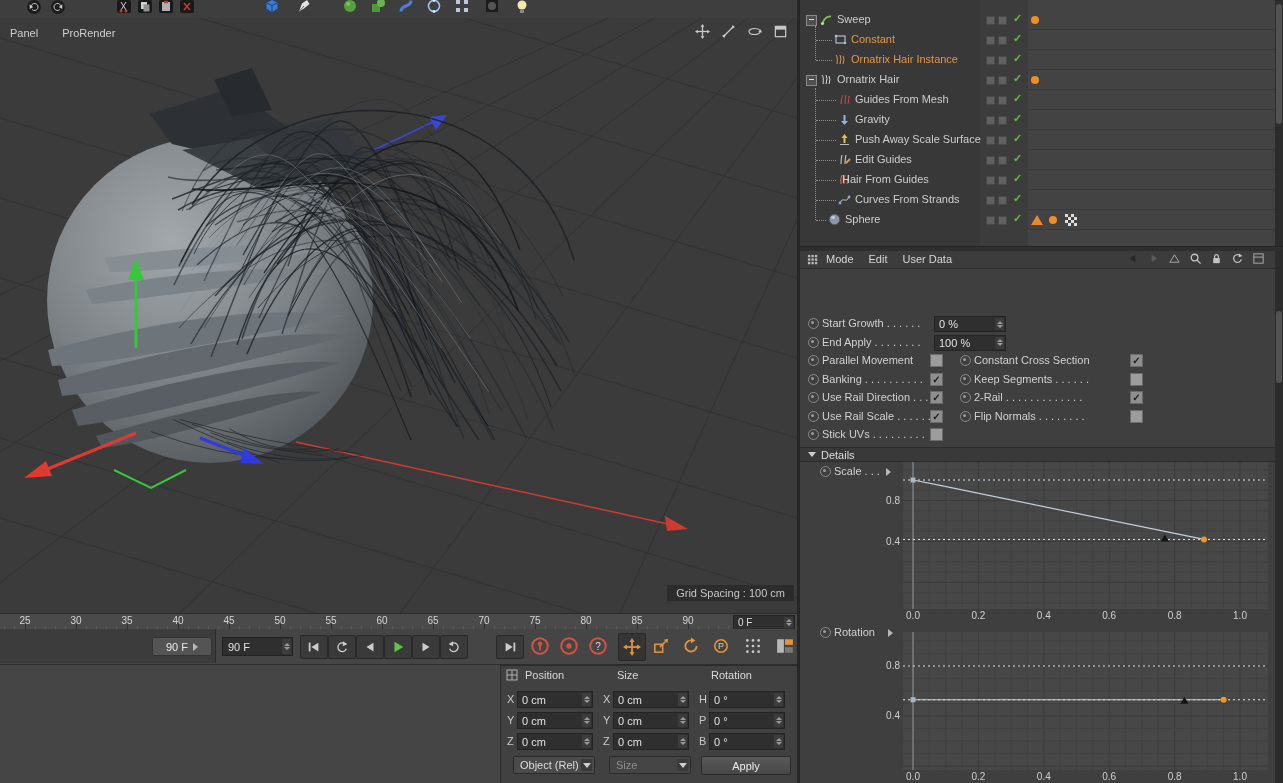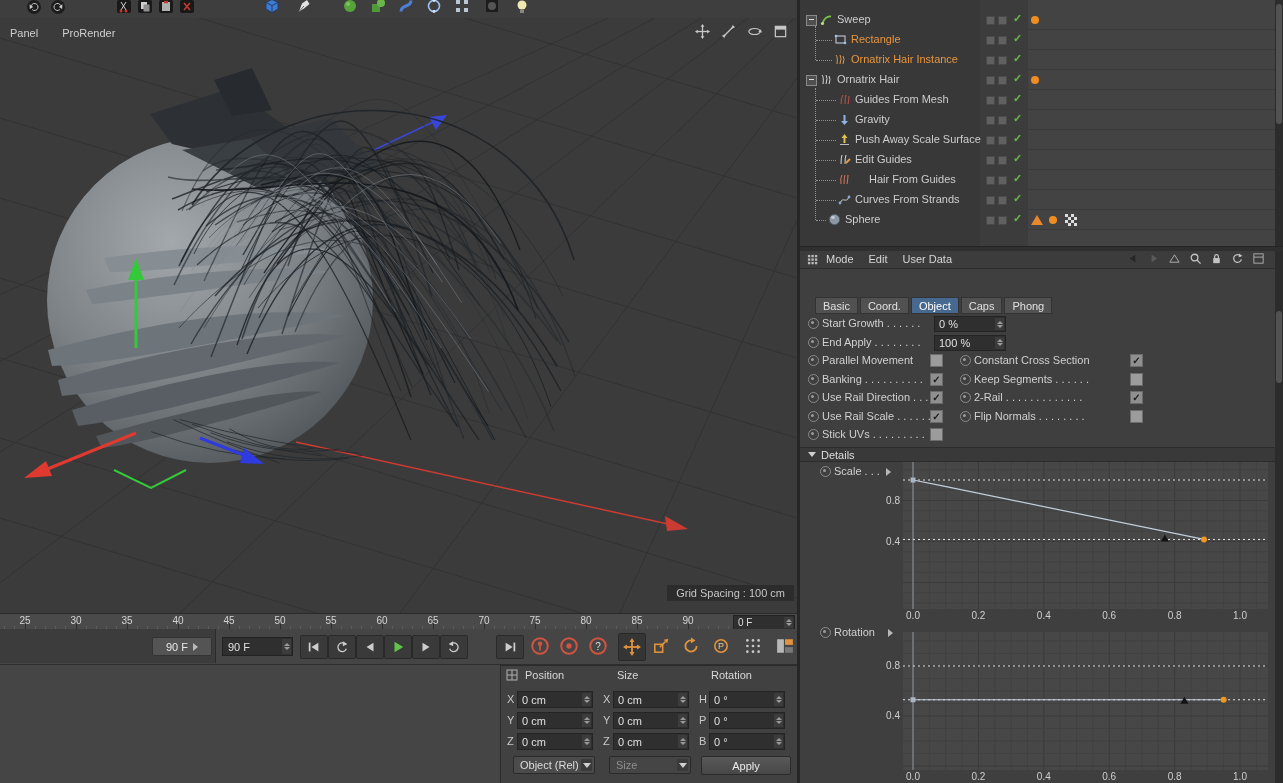--- a/index.html
+++ b/index.html
@@ -659,21 +659,21 @@
           <div style="position: absolute; left: 231px; top: 6px; width: 8px; height: 8px; border-radius: 50%; background: rgb(238, 141, 32);"></div>
         </div>
         <div class="om-sep" style="left: 228px; top: 29px; width: 247px;"></div>
         <div style="position: absolute; left: 0px; top: 30px; width: 475px; height: 20px;">
           <div class="dash-h" style="left: 16px; top: 10px; width: 16px;"></div>
           <div class="om-icon" style="left: 34px;"><svg width="13" height="13" viewBox="0 0 13 13">
               <rect x="2" y="3" width="9" height="7" fill="none" stroke="#cdd6e2"></rect>
               <circle cx="2" cy="3" r="1.3" fill="#9fc1e8"></circle>
               <circle cx="11" cy="10" r="1.3" fill="#9fc1e8"></circle>
             </svg></div>
-          <div class="om-label" style="left: 51px; color: rgb(232, 149, 62);">Rectangle</div>
+          <div class="om-label" style="left: 51px; color: rgb(232, 149, 62);">Constant</div>
           <div class="vis-dot" style="left: 186px;"></div>
           <div class="vis-dot" style="left: 198px;"></div>
           <div class="om-check" style="left: 213px; color: rgb(102, 187, 68);">✓</div>
         </div>
         <div class="om-sep" style="left: 228px; top: 49px; width: 247px;"></div>
         <div style="position: absolute; left: 0px; top: 50px; width: 475px; height: 20px;">
           <div class="dash-h" style="left: 16px; top: 10px; width: 16px;"></div>
           <div class="om-icon" style="left: 34px;"><svg width="13" height="13" viewBox="0 0 13 13">
               <path d="M3,11 Q4,4 2,2 M6,11 Q8,5 6,2 M9,11 Q11,6 9,3" stroke="#e09a50" fill="none"></path>
             </svg></div>
@@ -743,21 +743,21 @@
           <div class="vis-dot" style="left: 186px;"></div>
           <div class="vis-dot" style="left: 198px;"></div>
           <div class="om-check" style="left: 213px; color: rgb(102, 187, 68);">✓</div>
         </div>
         <div class="om-sep" style="left: 228px; top: 169px; width: 247px;"></div>
         <div style="position: absolute; left: 0px; top: 170px; width: 475px; height: 20px;">
           <div class="dash-h" style="left: 16px; top: 10px; width: 20px;"></div>
           <div class="om-icon" style="left: 38px;"><svg width="13" height="13" viewBox="0 0 13 13">
               <path d="M3,11 Q2,5 4,2 M6,11 Q6,5 7,2 M9,11 Q10,5 10,2" stroke="#d87858" fill="none"></path>
             </svg></div>
-          <div class="om-label" style="left: 53px; color: rgb(205, 205, 205); padding-left: 16px;">Hair From Guides</div>
+          <div class="om-label" style="left: 42px; color: rgb(205, 205, 205);">Hair From Guides</div>
           <div class="vis-dot" style="left: 186px;"></div>
           <div class="vis-dot" style="left: 198px;"></div>
           <div class="om-check" style="left: 213px; color: rgb(102, 187, 68);">✓</div>
         </div>
         <div class="om-sep" style="left: 228px; top: 189px; width: 247px;"></div>
         <div style="position: absolute; left: 0px; top: 190px; width: 476px; height: 20px;">
           <div class="dash-h" style="left: 16px; top: 10px; width: 20px;"></div>
           <div class="om-icon" style="left: 38px;"><svg width="13" height="13" viewBox="0 0 13 13">
               <path d="M2,10 C5,3 8,11 11,4" stroke="#cfcfcf" fill="none"></path>
               <circle cx="2" cy="10" r="1.4" fill="#88a8d0"></circle>
@@ -844,27 +844,20 @@
               </svg>
             </span>
             <span style="display: inline-flex;">
               <svg width="13" height="13" viewBox="0 0 14 14">
                 <rect x="2" y="2" width="10" height="10" fill="none" stroke="#b0b0b0"></rect>
                 <line x1="2" y1="5.5" x2="12" y2="5.5" stroke="#b0b0b0"></line>
               </svg>
             </span>
           </div>
       </div>
-      <div id="am-tabs">
-          <div class="am-tab">Basic</div>
-          <div class="am-tab">Coord.</div>
-          <div class="am-tab active" style="background: rgb(71, 104, 143);">Object</div>
-          <div class="am-tab">Caps</div>
-          <div class="am-tab">Phong</div>
-        </div>
       <div id="am-props" style="position: absolute; left: 0px; top: 0px; width: 475px; height: 196px;">
           <div class="anim-dot" style="left: 8px; top: 67px;"></div>
           <div class="prop-label" style="left: 22px; top: 66px;">Start Growth . . . . . .</div>
           <div class="prop-field" style="left: 134px; top: 65px;">
             <span>0 %</span>
             <div class="spinner">
               <div class="spin-up"></div>
               <div class="spin-down"></div>
             </div>
           </div>

